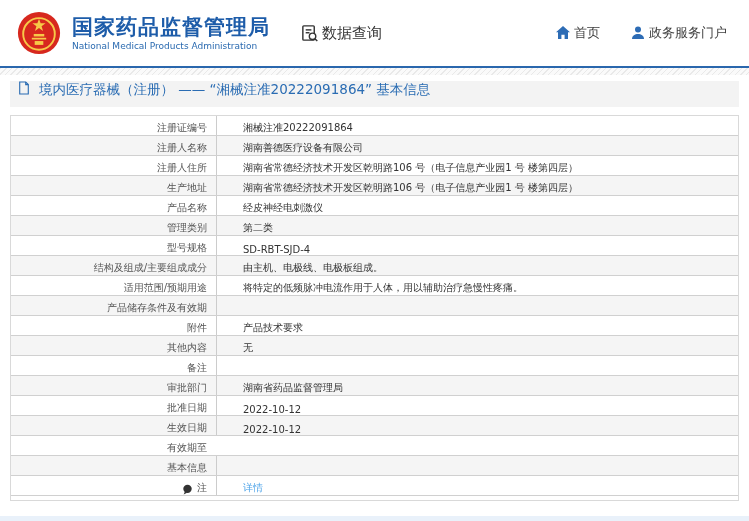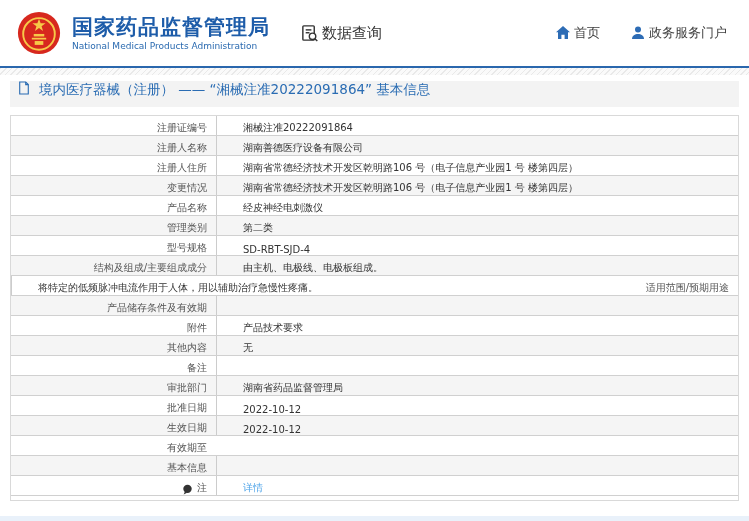--- a/index.html
+++ b/index.html
@@ -118,21 +118,21 @@
     <div class="cell label">
 
       <span class="label-text">注册人住所</span>
     </div>
     <div class="cell value">湖南省常德经济技术开发区乾明路106 号（电子信息产业园1 号 楼第四层）</div>
   </div>
 
   <div class="row alt">
     <div class="cell label">
 
-      <span class="label-text">变更情况</span>
+      <span class="label-text">生产地址</span>
     </div>
     <div class="cell value">湖南省常德经济技术开发区乾明路106 号（电子信息产业园1 号 楼第四层）</div>
   </div>
 
   <div class="row">
     <div class="cell label">
 
       <span class="label-text">产品名称</span>
     </div>
     <div class="cell value">经皮神经电刺激仪</div>
@@ -156,25 +156,25 @@
 
   <div class="row alt">
     <div class="cell label">
 
       <span class="label-text">结构及组成/主要组成成分</span>
     </div>
     <div class="cell value">由主机、电极线、电极板组成。</div>
   </div>
 
   <div class="row">
+    <div class="cell label">
+
+      <span class="label-text">适用范围/预期用途</span>
+    </div>
     <div class="cell value">将特定的低频脉冲电流作用于人体，用以辅助治疗急慢性疼痛。</div>
-    <div class="cell label">
-
-      <span class="label-text">适用范围/预期用途</span>
-    </div>
   </div>
 
   <div class="row alt">
     <div class="cell label">
 
       <span class="label-text">产品储存条件及有效期</span>
     </div>
     <div class="cell value"></div>
   </div>
 

